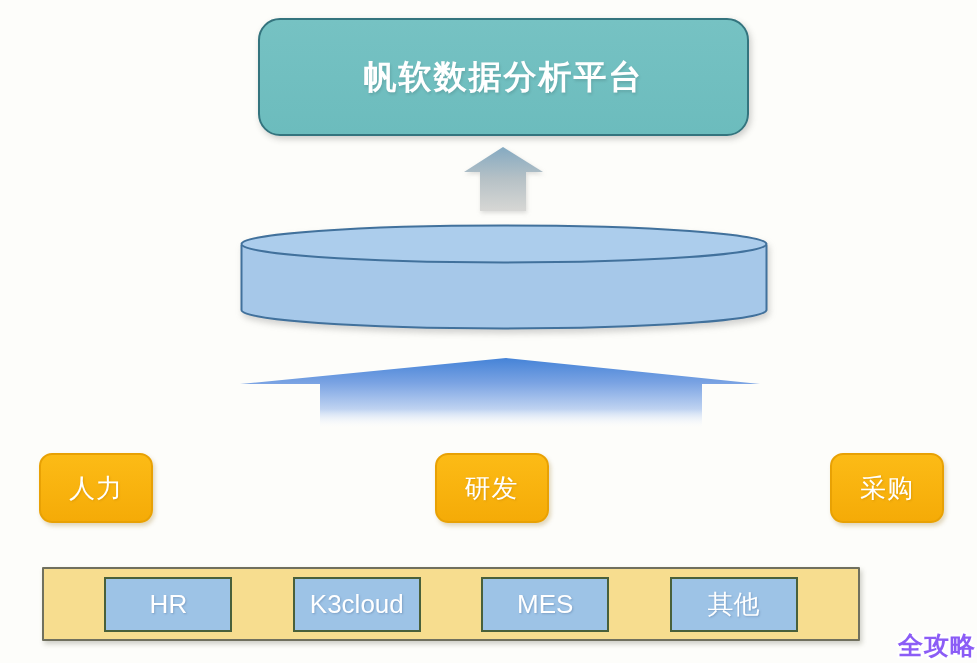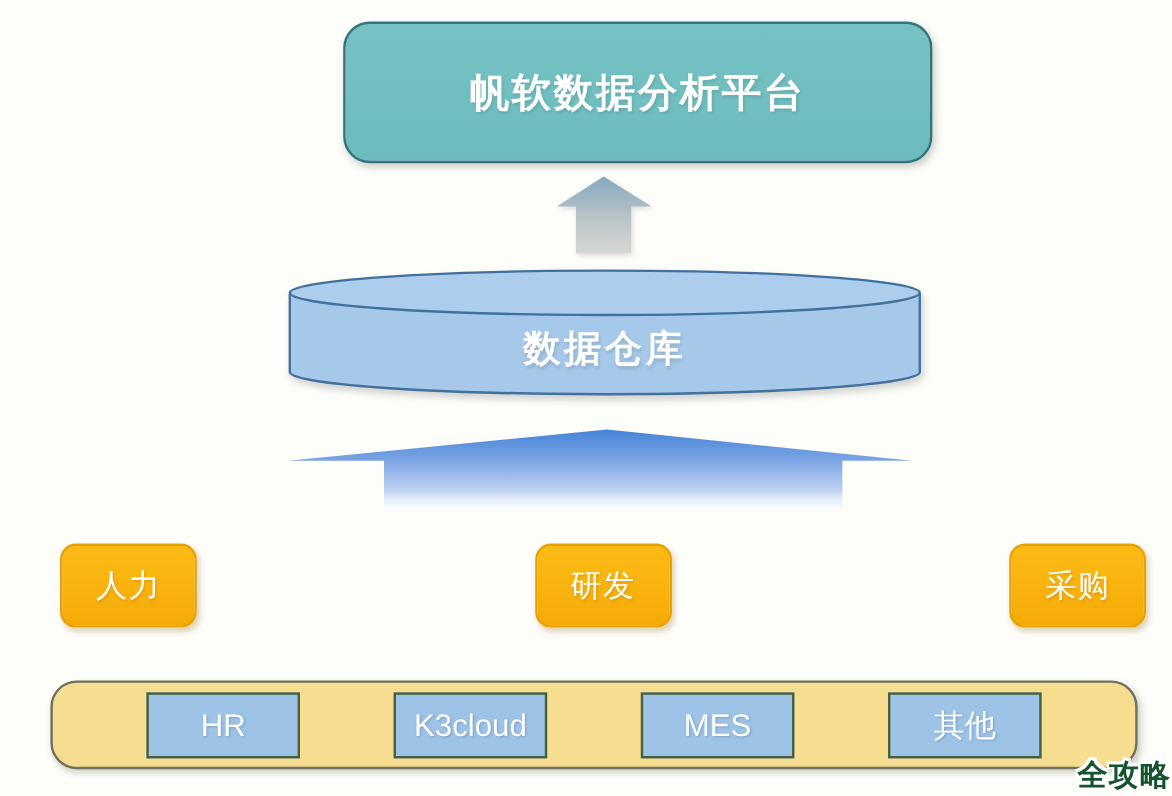--- a/index.html
+++ b/index.html
@@ -20,21 +20,20 @@
   .platform-box {
     position: absolute;
     left: 258px; top: 18px;
     width: 491px; height: 118px;
     background: linear-gradient(180deg, #76c2c3 0%, #6cbcbd 100%);
     border: 2px solid #34747e;
     border-radius: 22px;
     box-shadow: 2px 3px 6px rgba(60,60,60,0.25);
     display: flex; align-items: center; justify-content: center;
     box-sizing: border-box;
-    margin-left: 28px;
   }
   .platform-box .label {
     color: #ffffff;
     font-size: 33px;
     font-weight: bold;
     letter-spacing: 2px;
     text-shadow: 1px 2px 3px rgba(0,0,0,0.12);
   }
 
   
@@ -70,21 +69,21 @@
   
   .big-arrow {
     position: absolute;
     left: 237px; top: 355px;
     width: 530px; height: 76px;
   }
 
   
   .dept-row {
     position: absolute;
-    left: 50px; top: 453px;
+    left: 39px; top: 453px;
     width: 905px; height: 70px;
     display: flex;
     justify-content: space-between;
   }
   .dept-box {
     width: 114px; height: 70px;
     background: linear-gradient(180deg, #fcbb16 0%, #f5ab07 100%);
     border: 2px solid #e8a104;
     border-radius: 13px;
     box-shadow: 2px 3px 4px rgba(140,100,0,0.25);
@@ -95,24 +94,24 @@
     color: #ffffff;
     font-size: 26px;
     letter-spacing: 1px;
     text-shadow: 1px 1px 2px rgba(180,120,0,0.35);
   }
 
   
   .systems-panel {
     position: absolute;
     left: 42px; top: 567px;
-    width: 906px; height: 74px;
+    width: 818px; height: 74px;
     background: #f7dd8f;
     border: 2px solid #70705e;
-    border-radius: 22px;
+    border-radius: 1px;
     box-shadow: 2px 3px 5px rgba(100,100,80,0.3);
     display: flex;
     align-items: center;
     justify-content: space-evenly;
     box-sizing: border-box;
   }
   .system-box {
     width: 128px; height: 55px;
     background: #9dc3e6;
     border: 2px solid #49603a;
@@ -124,21 +123,21 @@
     font-size: 26px;
     text-shadow: 1px 1px 2px rgba(80,110,150,0.4);
   }
 
   
   .watermark {
     position: absolute;
     right: 1px; bottom: 1px;
     font-size: 25px;
     font-weight: bold;
-    color: #14532d;
+    color: #8b5cf6;
     letter-spacing: 1px;
     text-shadow:
       -2px -2px 0 #ffffff, 2px -2px 0 #ffffff,
       -2px 2px 0 #ffffff, 2px 2px 0 #ffffff,
       0 -2px 0 #ffffff, 0 2px 0 #ffffff,
       -2px 0 0 #ffffff, 2px 0 0 #ffffff;
   }
 </style>
 </head>
 <body>
@@ -158,21 +157,20 @@
       </linearGradient>
     </defs>
     <polygon points="40,1 80,26 63,26 63,65 17,65 17,26 1,26" fill="url(#gSmall)"></polygon>
   </svg>
 
   <div class="cylinder">
     <svg viewBox="0 0 528 106" aria-hidden="true">
       <path d="M1.5,21 L1.5,86 A262.5,18.5 0 0 0 526.5,86 L526.5,21" fill="#a6c8e9" stroke="#41719c" stroke-width="2"></path>
       <ellipse cx="264" cy="20" rx="262.5" ry="18.5" fill="#accdec" stroke="#41719c" stroke-width="2"></ellipse>
     </svg>
-    <div class="label">数据仓库</div>
   </div>
 
   <svg class="big-arrow" viewBox="0 0 530 76" aria-hidden="true">
     <defs>
       <linearGradient id="gBig" x1="0" y1="3" x2="0" y2="74" gradientUnits="userSpaceOnUse">
         <stop offset="0" stop-color="#4583d7"></stop>
         <stop offset="0.35" stop-color="#7aa3e3"></stop>
         <stop offset="0.72" stop-color="#bfd3f1"></stop>
         <stop offset="1" stop-color="#ffffff" stop-opacity="0"></stop>
       </linearGradient>

